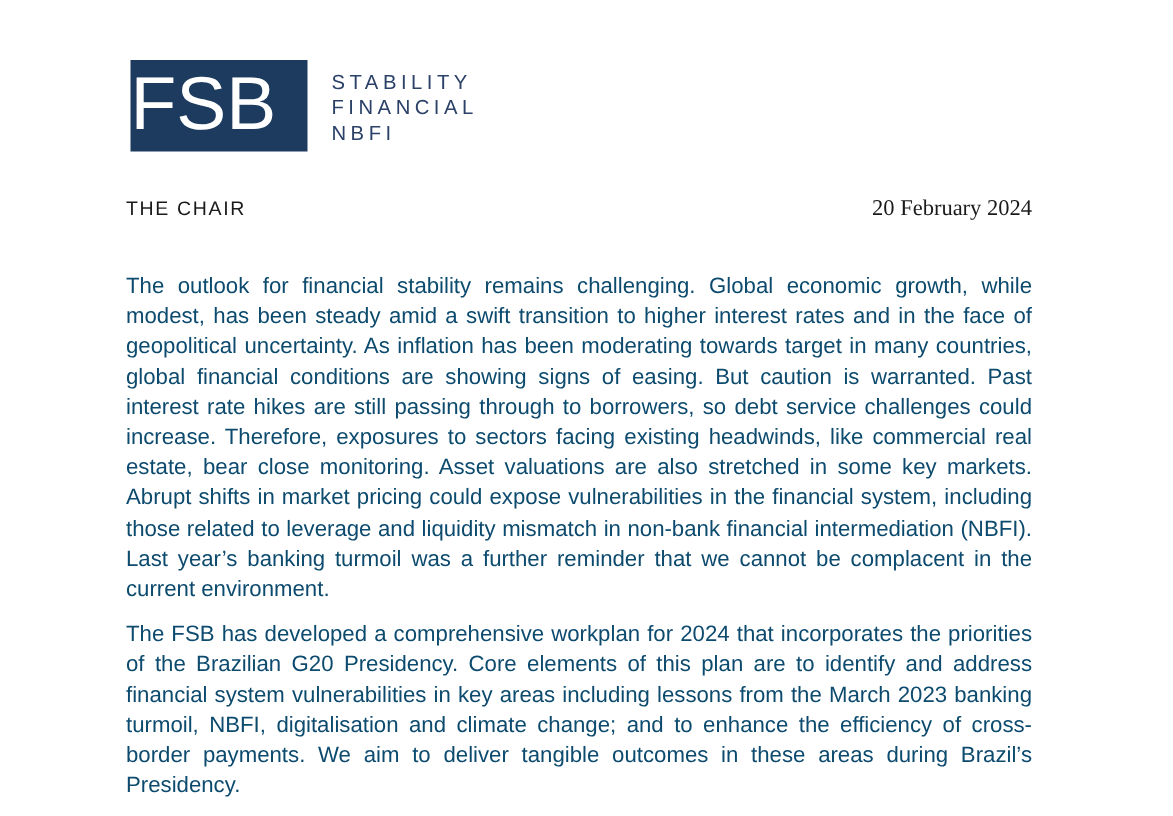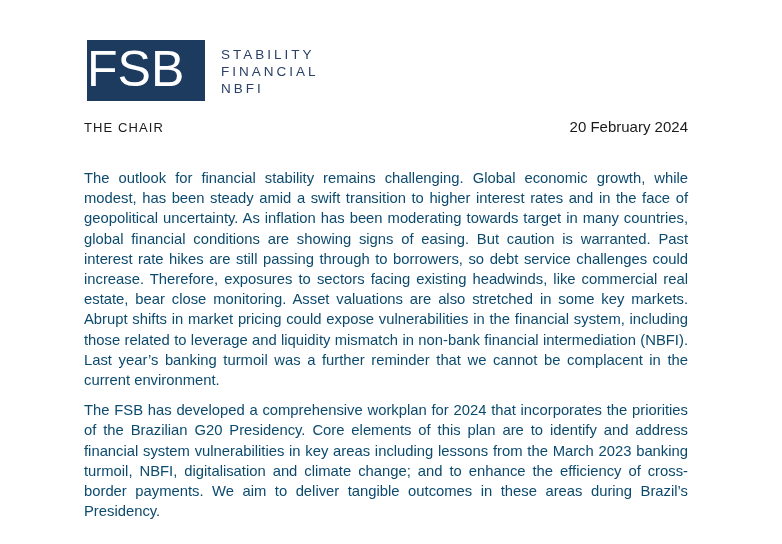--- a/index.html
+++ b/index.html
@@ -45,30 +45,31 @@
     color: #2b4168;
     font-size: 13.5px;
     line-height: 17px;
     letter-spacing: 3px;
     font-weight: 400;
   }
   .chair-row {
     display: flex;
     justify-content: space-between;
     align-items: baseline;
-    margin-top: 17px;
+    margin-top: 30px;
   }
   .sender {
     font-size: 13px;
     letter-spacing: 1.1px;
     color: #1a1a1a;
   }
   .letter-date {
     font-size: 15px;
     color: #1a1a1a;
+    font-family: Liberation Serif, serif;
   }
   
   .letter-title {
     margin: 35px 0 0 0;
     font-size: 22px;
     font-weight: 400;
     color: #1c5f9f;
     letter-spacing: 0.2px;
     line-height: 26px;
   }

